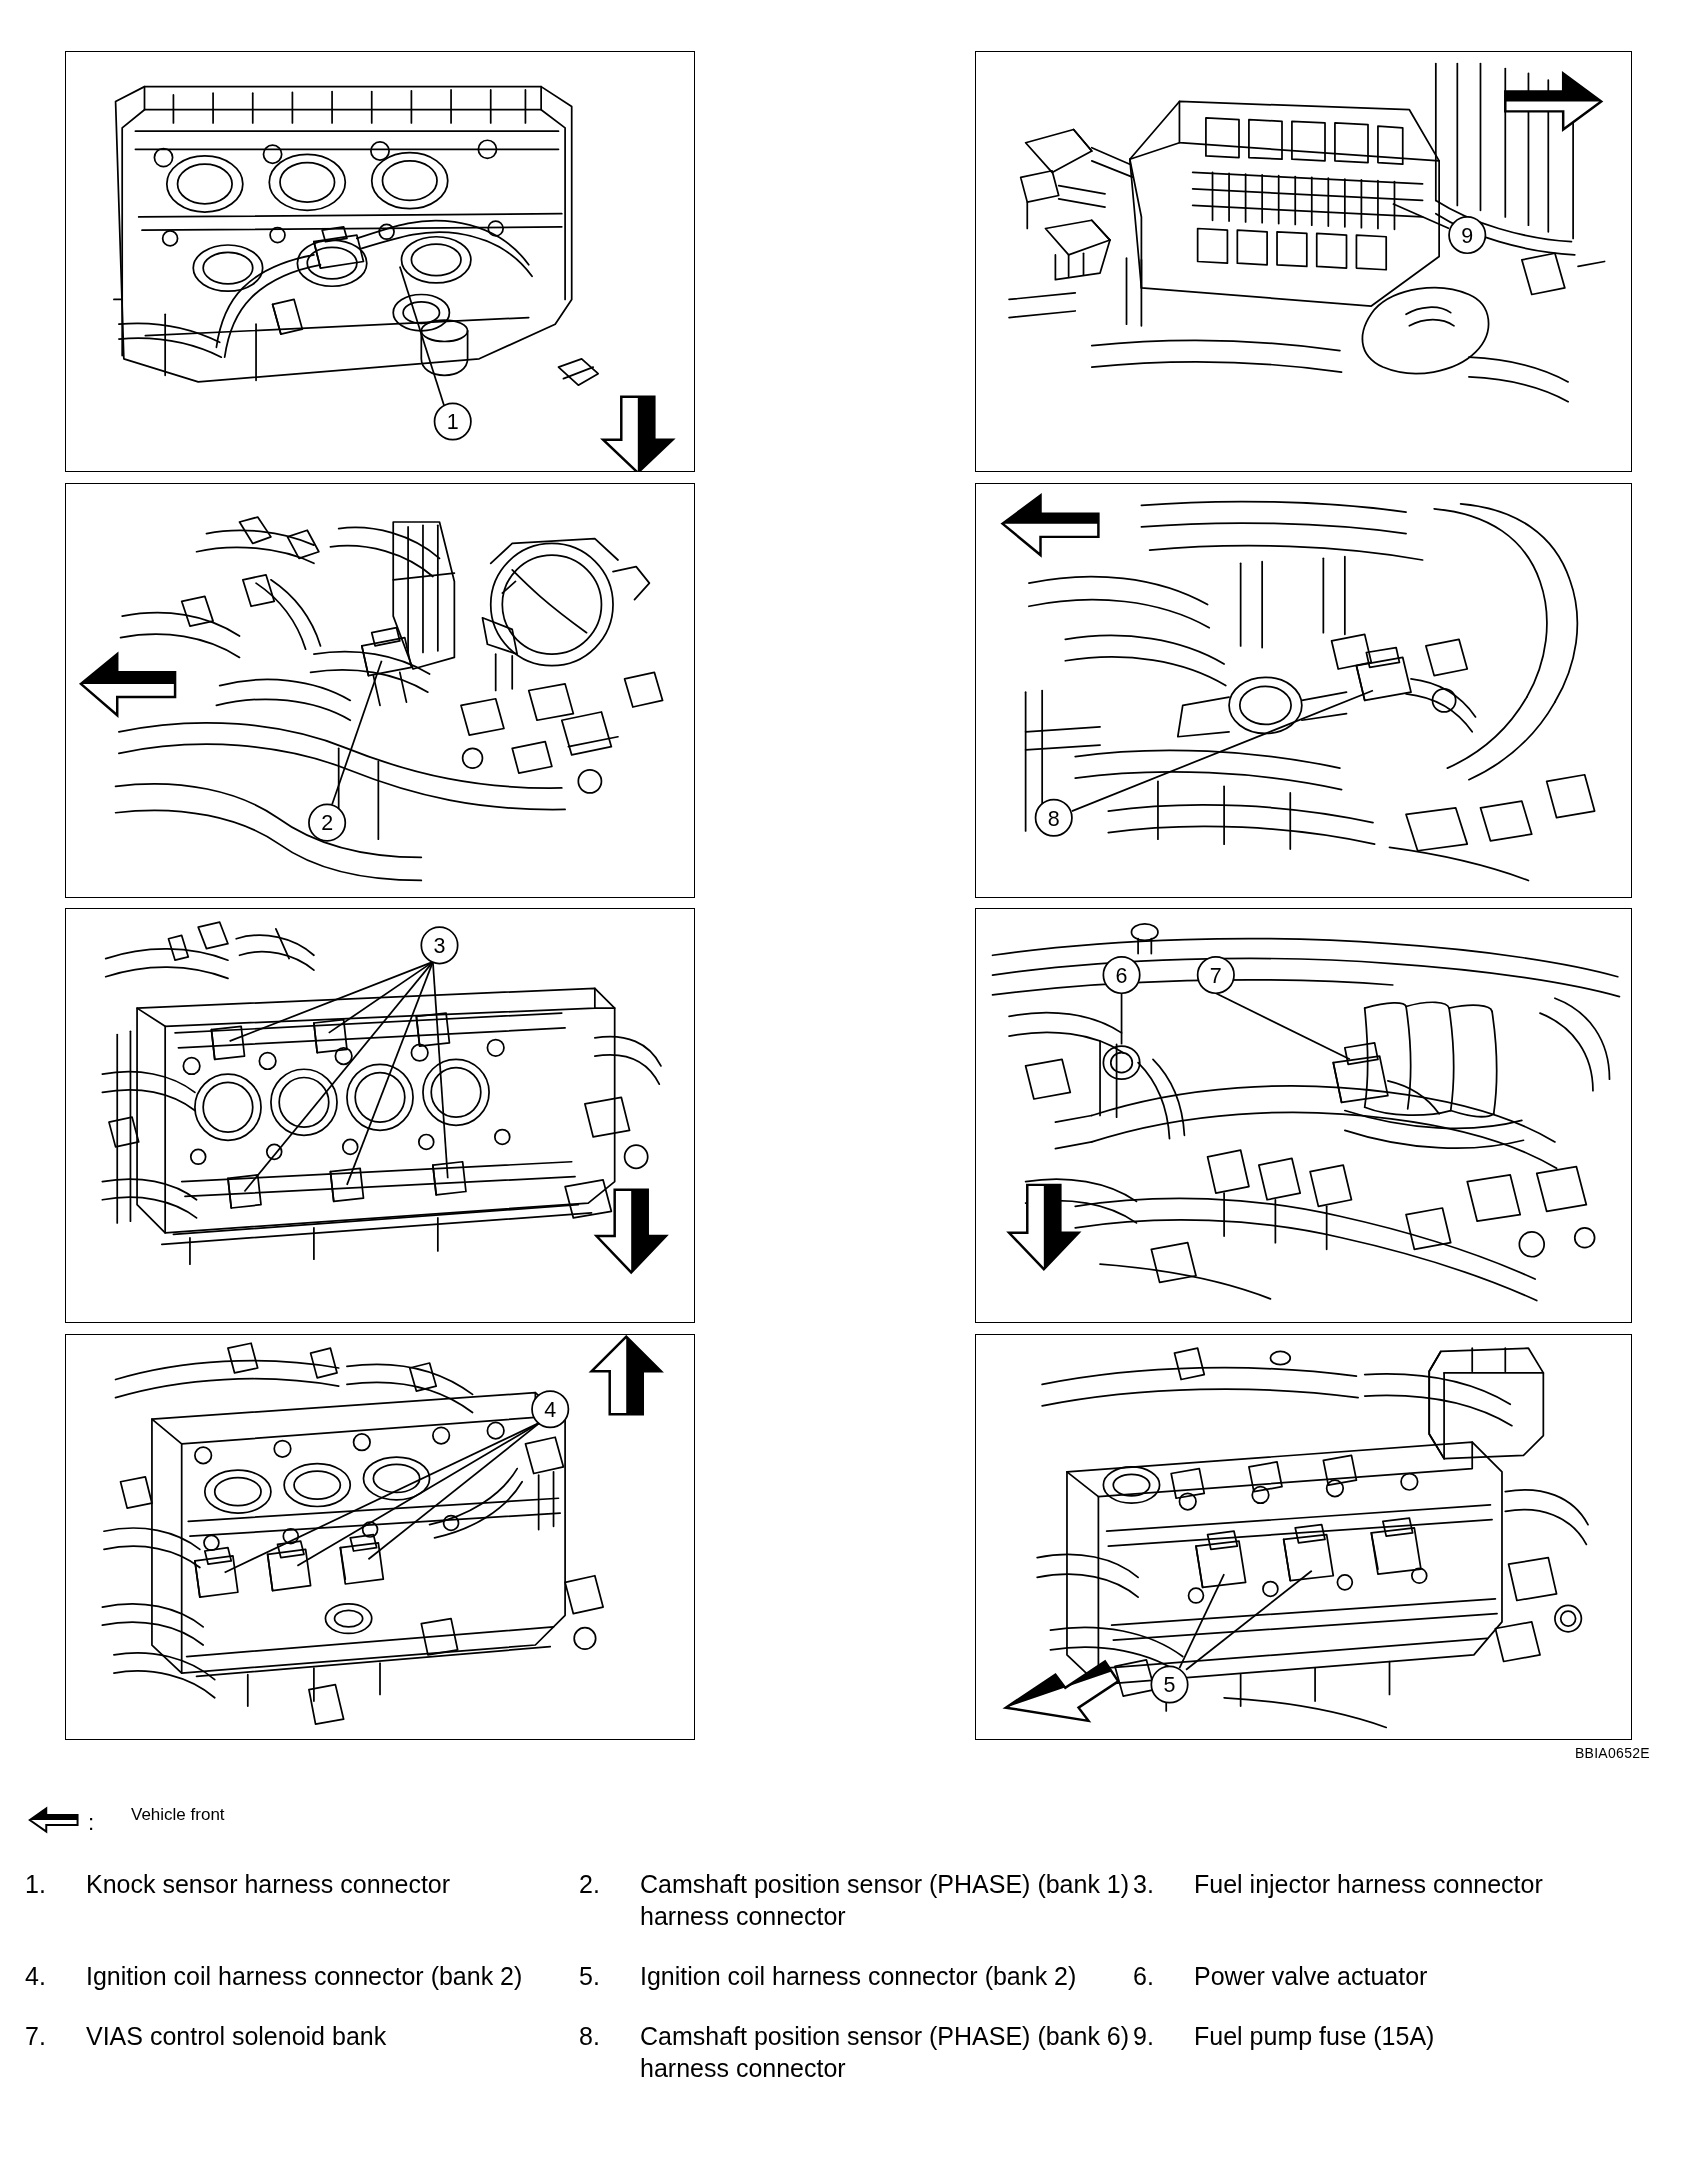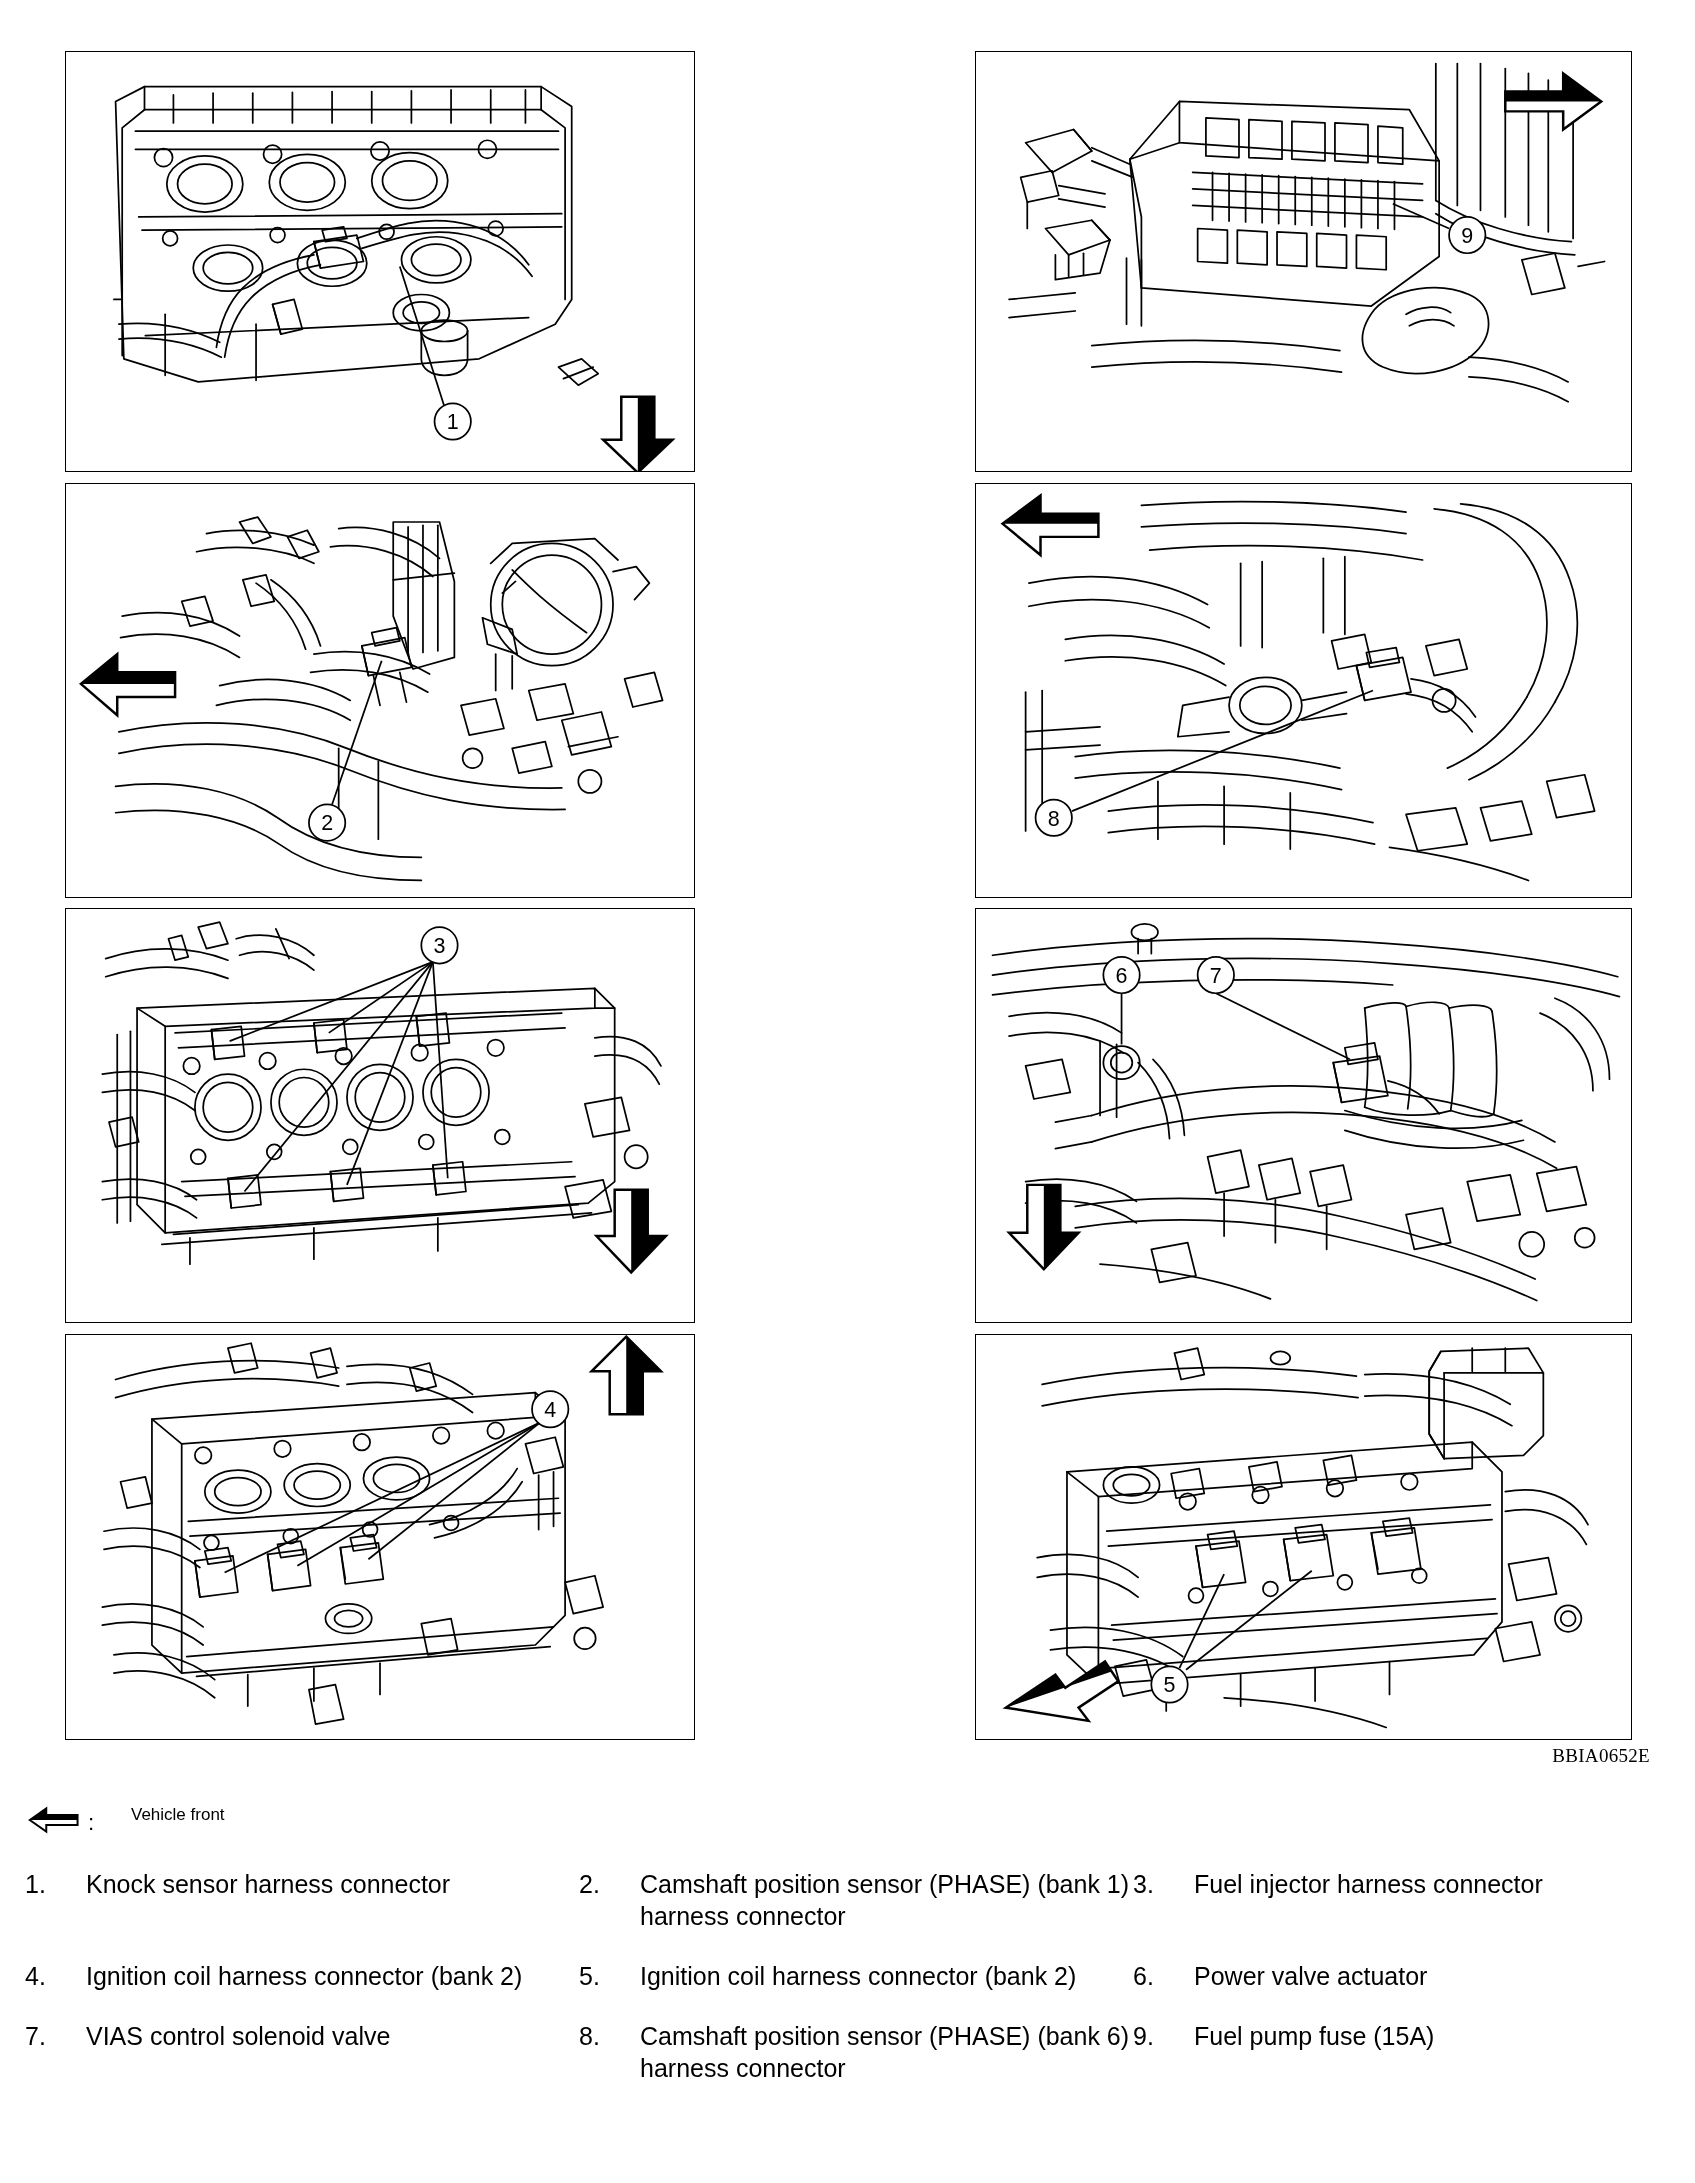--- a/index.html
+++ b/index.html
@@ -51,23 +51,23 @@
     font-size: 26px;
     text-anchor: middle;
     dominant-baseline: central;
     fill: #000;
   }
 
   .fig-code {
     position: absolute;
     right: 46px;
     top: 1745px;
-    font-size: 19px;
+    font-size: 14px;
     letter-spacing: 0.3px;
-    font-family: Liberation Serif, serif;
+    font-family: Liberation Sans, sans-serif;
     color: #000;
   }
 
   .legend {
     position: absolute;
     left: 25px;
     top: 1803px;
     width: 1642px;
   }
   .legend-front {
@@ -842,21 +842,21 @@
         <tr>
           <td class="num-cell">4.</td>
           <td class="txt-cell-1">Ignition coil harness connector (bank 2)</td>
           <td class="num-cell">5.</td>
           <td class="txt-cell-2">Ignition coil harness connector (bank 2)</td>
           <td class="num-cell">6.</td>
           <td class="txt-cell-3">Power valve actuator</td>
         </tr>
         <tr>
           <td class="num-cell">7.</td>
-          <td class="txt-cell-1">VIAS control solenoid valve</td>
+          <td class="txt-cell-1">VIAS control solenoid bank</td>
           <td class="num-cell">8.</td>
           <td class="txt-cell-2">Camshaft position sensor (PHASE) (bank 6) harness connector</td>
           <td class="num-cell">9.</td>
           <td class="txt-cell-3">Fuel pump fuse (15A)</td>
         </tr>
       </tbody>
     </table>
 
   </div>
 

